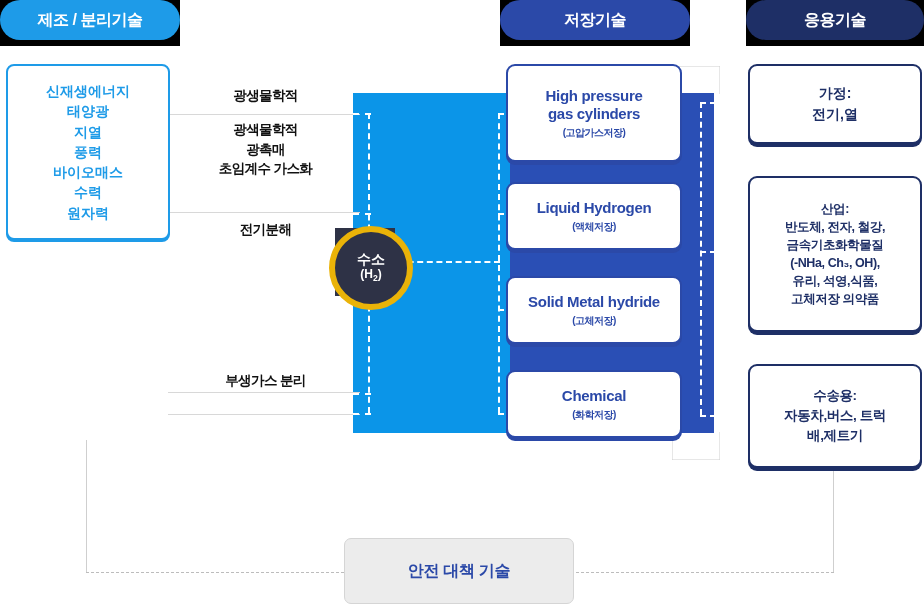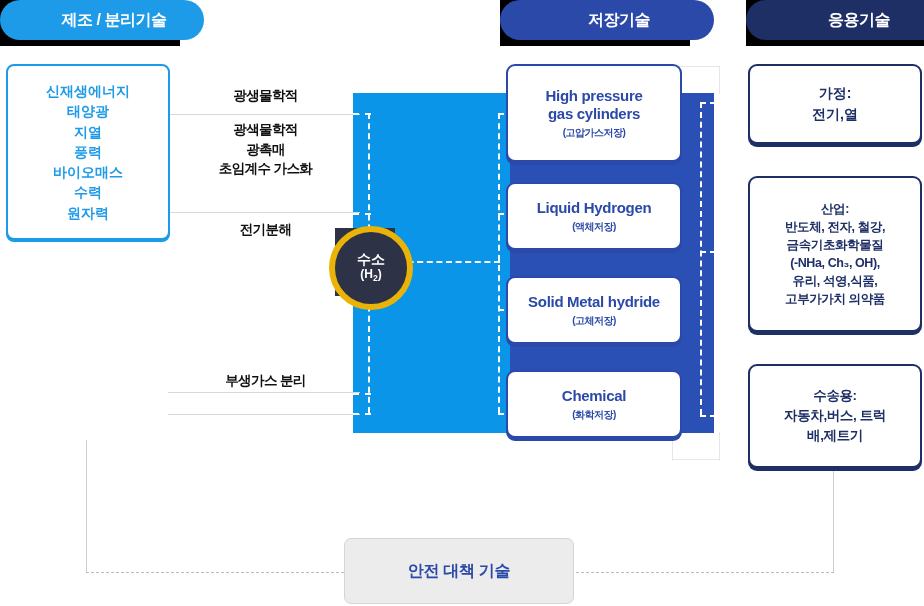--- a/index.html
+++ b/index.html
@@ -9,21 +9,21 @@
     font-family:"Liberation Sans","DejaVu Sans",sans-serif;
   }
   .stage{position:absolute;left:0;top:0;width:924px;height:606px;}
 
   
   .pill-wrap{position:absolute;top:0;height:46px;background:#000000;}
   .pill{
     position:absolute;left:0;top:0;height:40px;width:100%;
     border-radius:20px;
     display:flex;align-items:center;justify-content:center;
-    color:#ffffff;font-size:16px;font-weight:bold;letter-spacing:-0.5px;padding-left:24px;
+    color:#ffffff;font-size:16px;font-weight:bold;letter-spacing:-0.5px;
   }
   #pill-prod{left:0;width:180px;}
   #pill-prod .pill{background:#1E9BE8;}
   #pill-store{left:500px;width:190px;}
   #pill-store .pill{background:#2B49A8;}
   #pill-app{left:746px;width:178px;}
   #pill-app .pill{background:#1E2F66;}
 
   
   .band-light{
@@ -204,21 +204,21 @@
   <div class="app-box" id="app-home">
     <span style="white-space:pre-line;">가정:
 전기,열</span>
   </div>
   <div class="app-box" id="app-ind">
     <span style="white-space:pre-line;">산업:
 반도체, 전자, 철강,
 금속기초화학물질
 (-NHa, Ch₃, OH),
 유리, 석영,식품,
-고부가가치 의약품</span>
+고체저장 의약품</span>
   </div>
   <div class="app-box" id="app-trans">
     <span style="white-space:pre-line;">수송용:
 자동차,버스, 트럭
 배,제트기</span>
   </div>
 
   <div class="gray-line" style="left:86px;top:440px;width:1px;height:133px;"></div>
   <div class="gray-line" style="left:833px;top:468px;width:1px;height:105px;"></div>
   <div class="gray-dash-h" style="left:86px;top:572px;width:748px;"></div>

